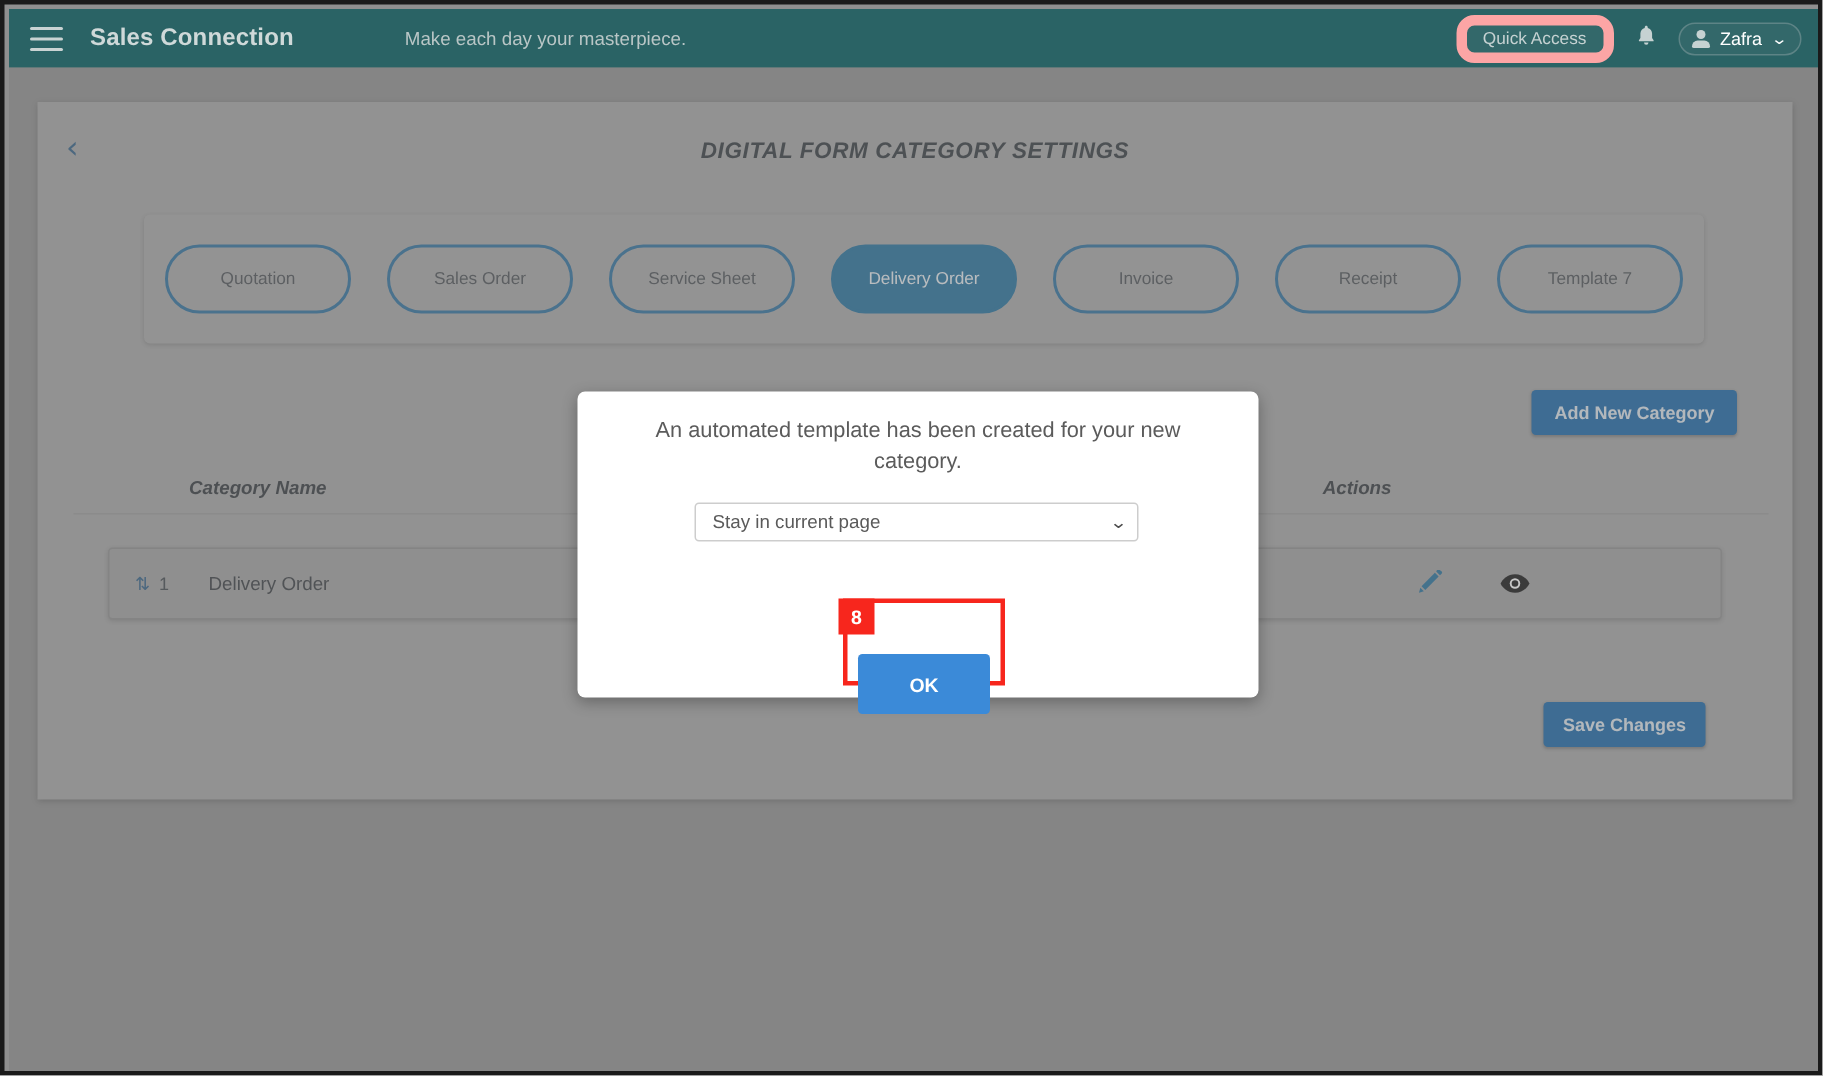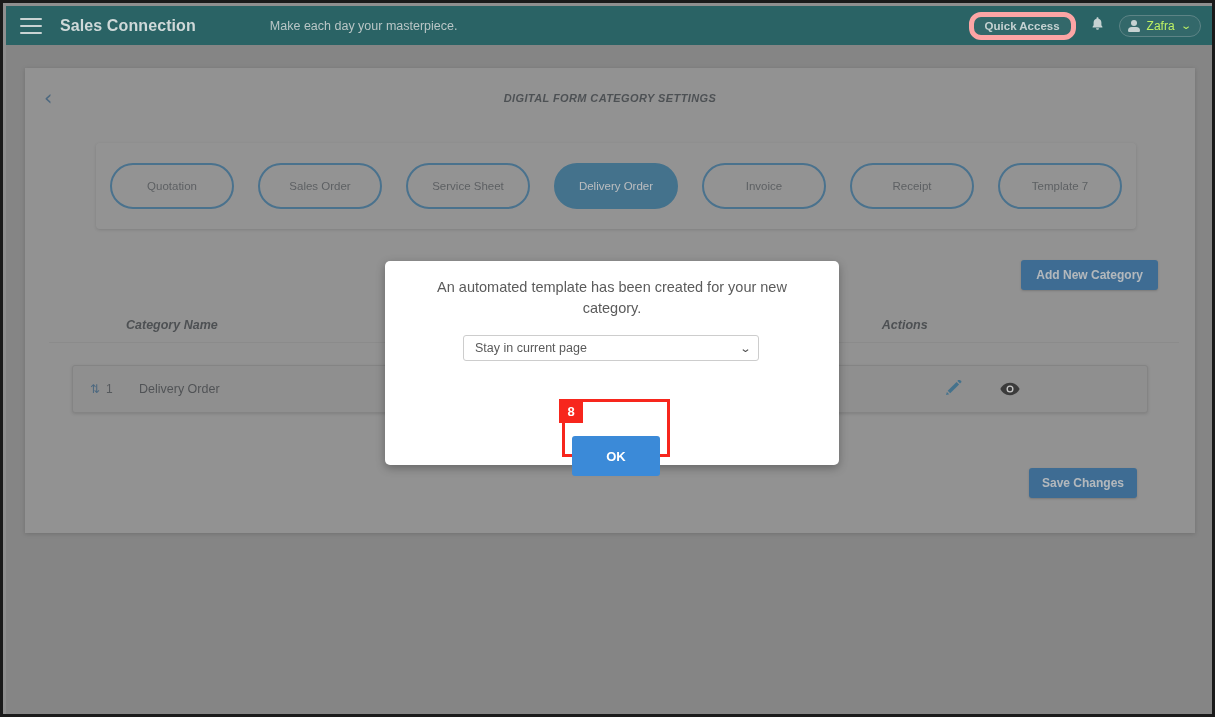--- a/index.html
+++ b/index.html
@@ -55,41 +55,40 @@
     font-size: 12.5px;
     white-space: nowrap;
   }
   #appbar-right {
     margin-left: auto;
     display: flex;
     align-items: center;
     gap: 14px;
   }
   .pill-btn {
-    border: 5px solid #fca5a5;
+    border: 7px solid #fca5a5;
     border-radius: 12px;
     color: #c6d2d2;
     font-size: 11.5px;
     padding: 3px 11px;
     background: #33686a;
     white-space: nowrap;
     cursor: pointer;
-    font-weight: bold;
   }
   .bell {
     color: #c6d2d2;
     font-size: 16px;
     line-height: 1;
     cursor: pointer;
   }
   .user-chip {
     border: 1px solid #5d8486;
     border-radius: 13px;
     background: #33686a;
-    color: #bef264;
+    color: #ffffff;
     font-size: 12px;
     padding: 3px 10px 3px 8px;
     display: flex;
     align-items: center;
     gap: 7px;
     white-space: nowrap;
     cursor: pointer;
   }
   .user-chip .avatar {
     width: 12px; height: 12px;
@@ -138,21 +137,21 @@
     font-size: 21px;
     line-height: 1;
     cursor: pointer;
     font-family: "DejaVu Sans", sans-serif;
   }
   #page-title {
     position: absolute;
     left: 0; right: 0;
     top: 24px;
     text-align: center;
-    font-size: 11px;
+    font-size: 15px;
     font-style: italic;
     font-weight: bold;
     color: #30363c;
     letter-spacing: .4px;
   }
 
   
   #pill-strip {
     position: absolute;
     left: 71px; top: 75px;

